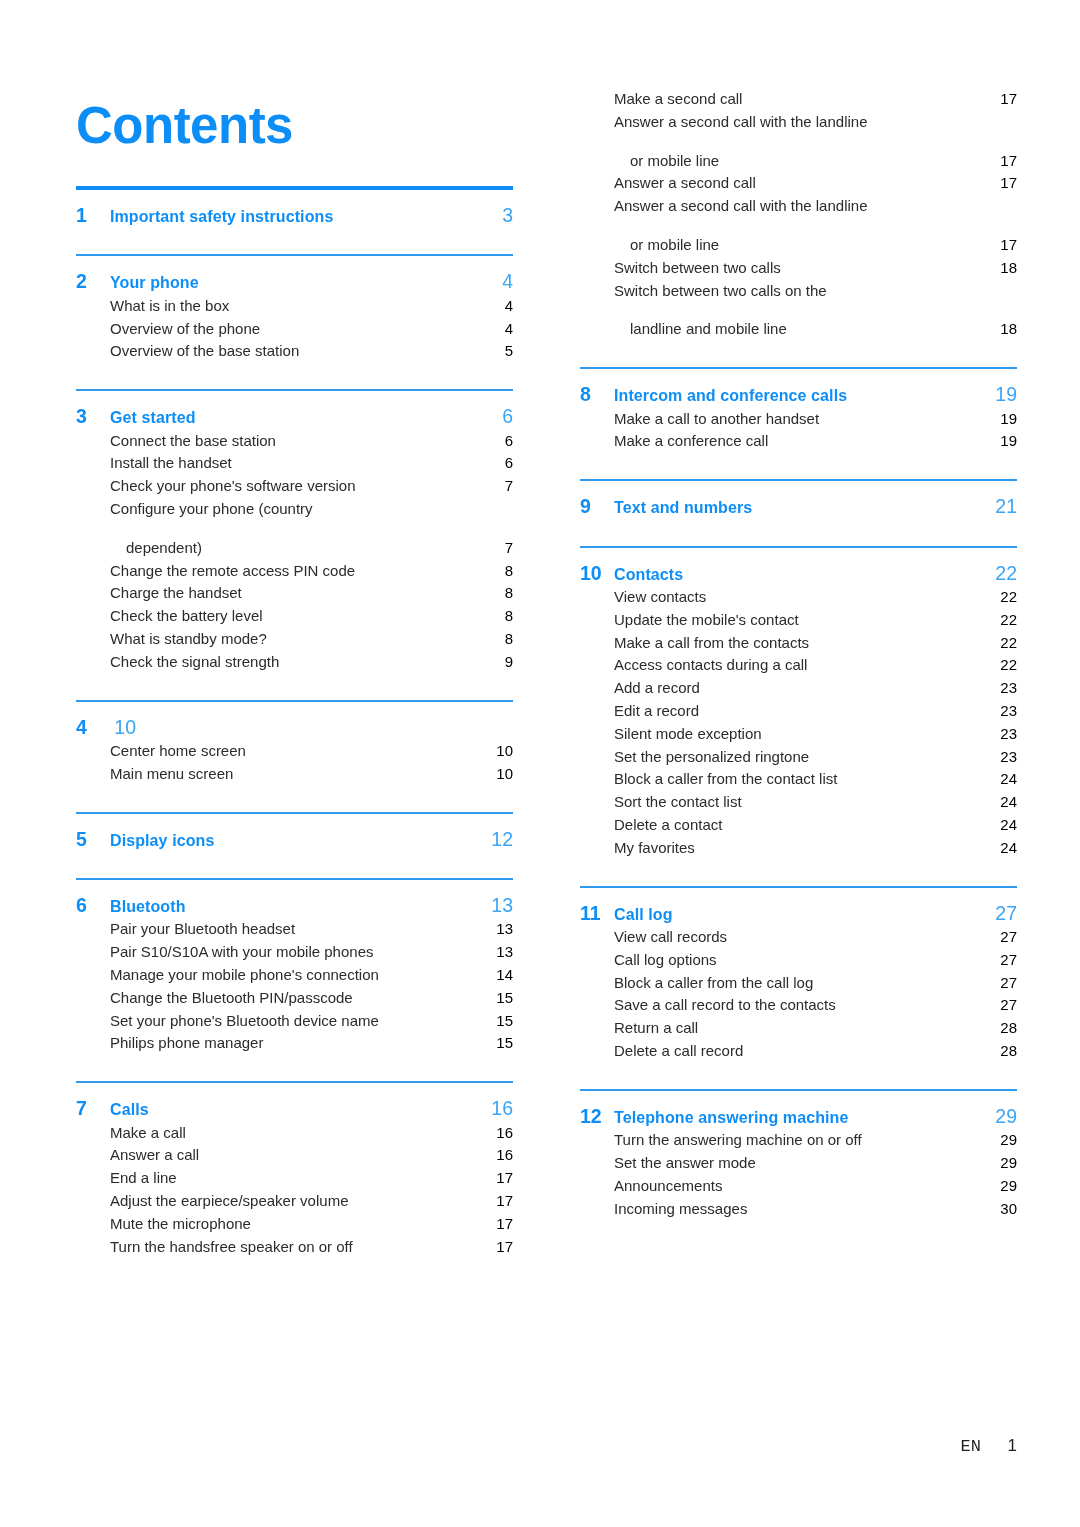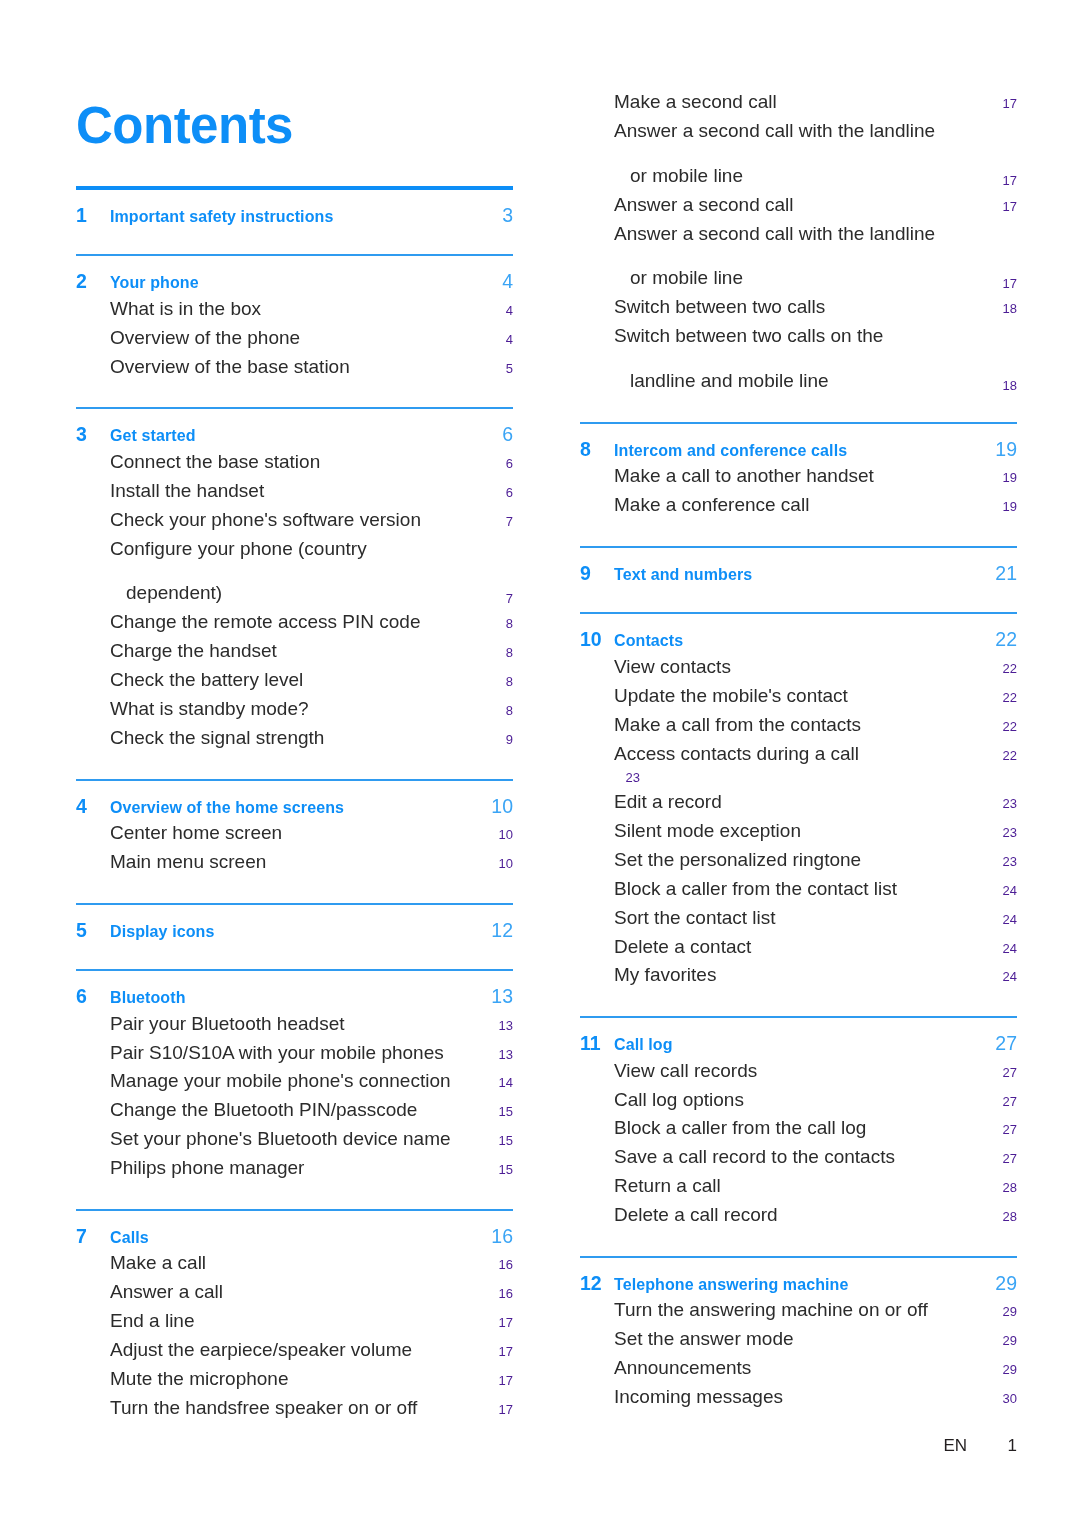--- a/index.html
+++ b/index.html
@@ -92,29 +92,29 @@
     line-height: 1.15;
     min-width: 26px;
   }
 
   
   .sub {
     margin-top: 0px;
   }
   .sub .num { flex: 0 0 34px; }
   .sub .label {
-    font-size: 19px;
+    font-size: 15px;
     font-weight: 400;
     color: #2b2b2b;
     line-height: 1.52;
   }
   .sub .pg {
-    font-size: 13px;
+    font-size: 15px;
     font-weight: 400;
-    color: #4c1d95;
+    color: #000000;
     line-height: 1.52;
     min-width: 26px;
   }
   
   .sub .label .cont {
     display: block;
     padding-left: 16px;
     margin-top: 16px;
   }
 
@@ -125,21 +125,21 @@
     position: absolute;
     left: 576px;
     top: 1436px;
     width: 437px;
     display: flex;
     justify-content: flex-end;
     align-items: baseline;
     font-size: 17px;
     color: #231f20;
   }
-  .footer .lang { margin-right: 34px; }
+  .footer .lang { margin-right: 20px; font-family: Liberation Mono, monospace; }
   .footer .pageno { min-width: 16px; text-align: right; }
 </style>
 </head>
 <body>
 
 <div class="page">
 
   <h1 class="page-title">Contents</h1>
 
   <div class="col col-left">
@@ -221,21 +221,20 @@
       </div>
       <div class="row sub">
         <span class="num"></span>
         <span class="label">Check the signal strength</span>
         <span class="pg">9</span>
       </div>
       <div class="gap-before-rule"></div>
       <div class="rule rule-thin"></div>
       <div class="row sec">
         <span class="num">4</span>
-        <span class="label">Overview of the home screens</span>
         <span class="pg">10</span>
       </div>
       <div class="row sub">
         <span class="num"></span>
         <span class="label">Center home screen</span>
         <span class="pg">10</span>
       </div>
       <div class="row sub">
         <span class="num"></span>
         <span class="label">Main menu screen</span>
@@ -402,20 +401,21 @@
         <span class="label">Make a call from the contacts</span>
         <span class="pg">22</span>
       </div>
       <div class="row sub">
         <span class="num"></span>
         <span class="label">Access contacts during a call</span>
         <span class="pg">22</span>
       </div>
       <div class="row sub">
         <span class="num"></span>
+        <span class="label">Add a record</span>
         <span class="pg">23</span>
       </div>
       <div class="row sub">
         <span class="num"></span>
         <span class="label">Edit a record</span>
         <span class="pg">23</span>
       </div>
       <div class="row sub">
         <span class="num"></span>
         <span class="label">Silent mode exception</span>

